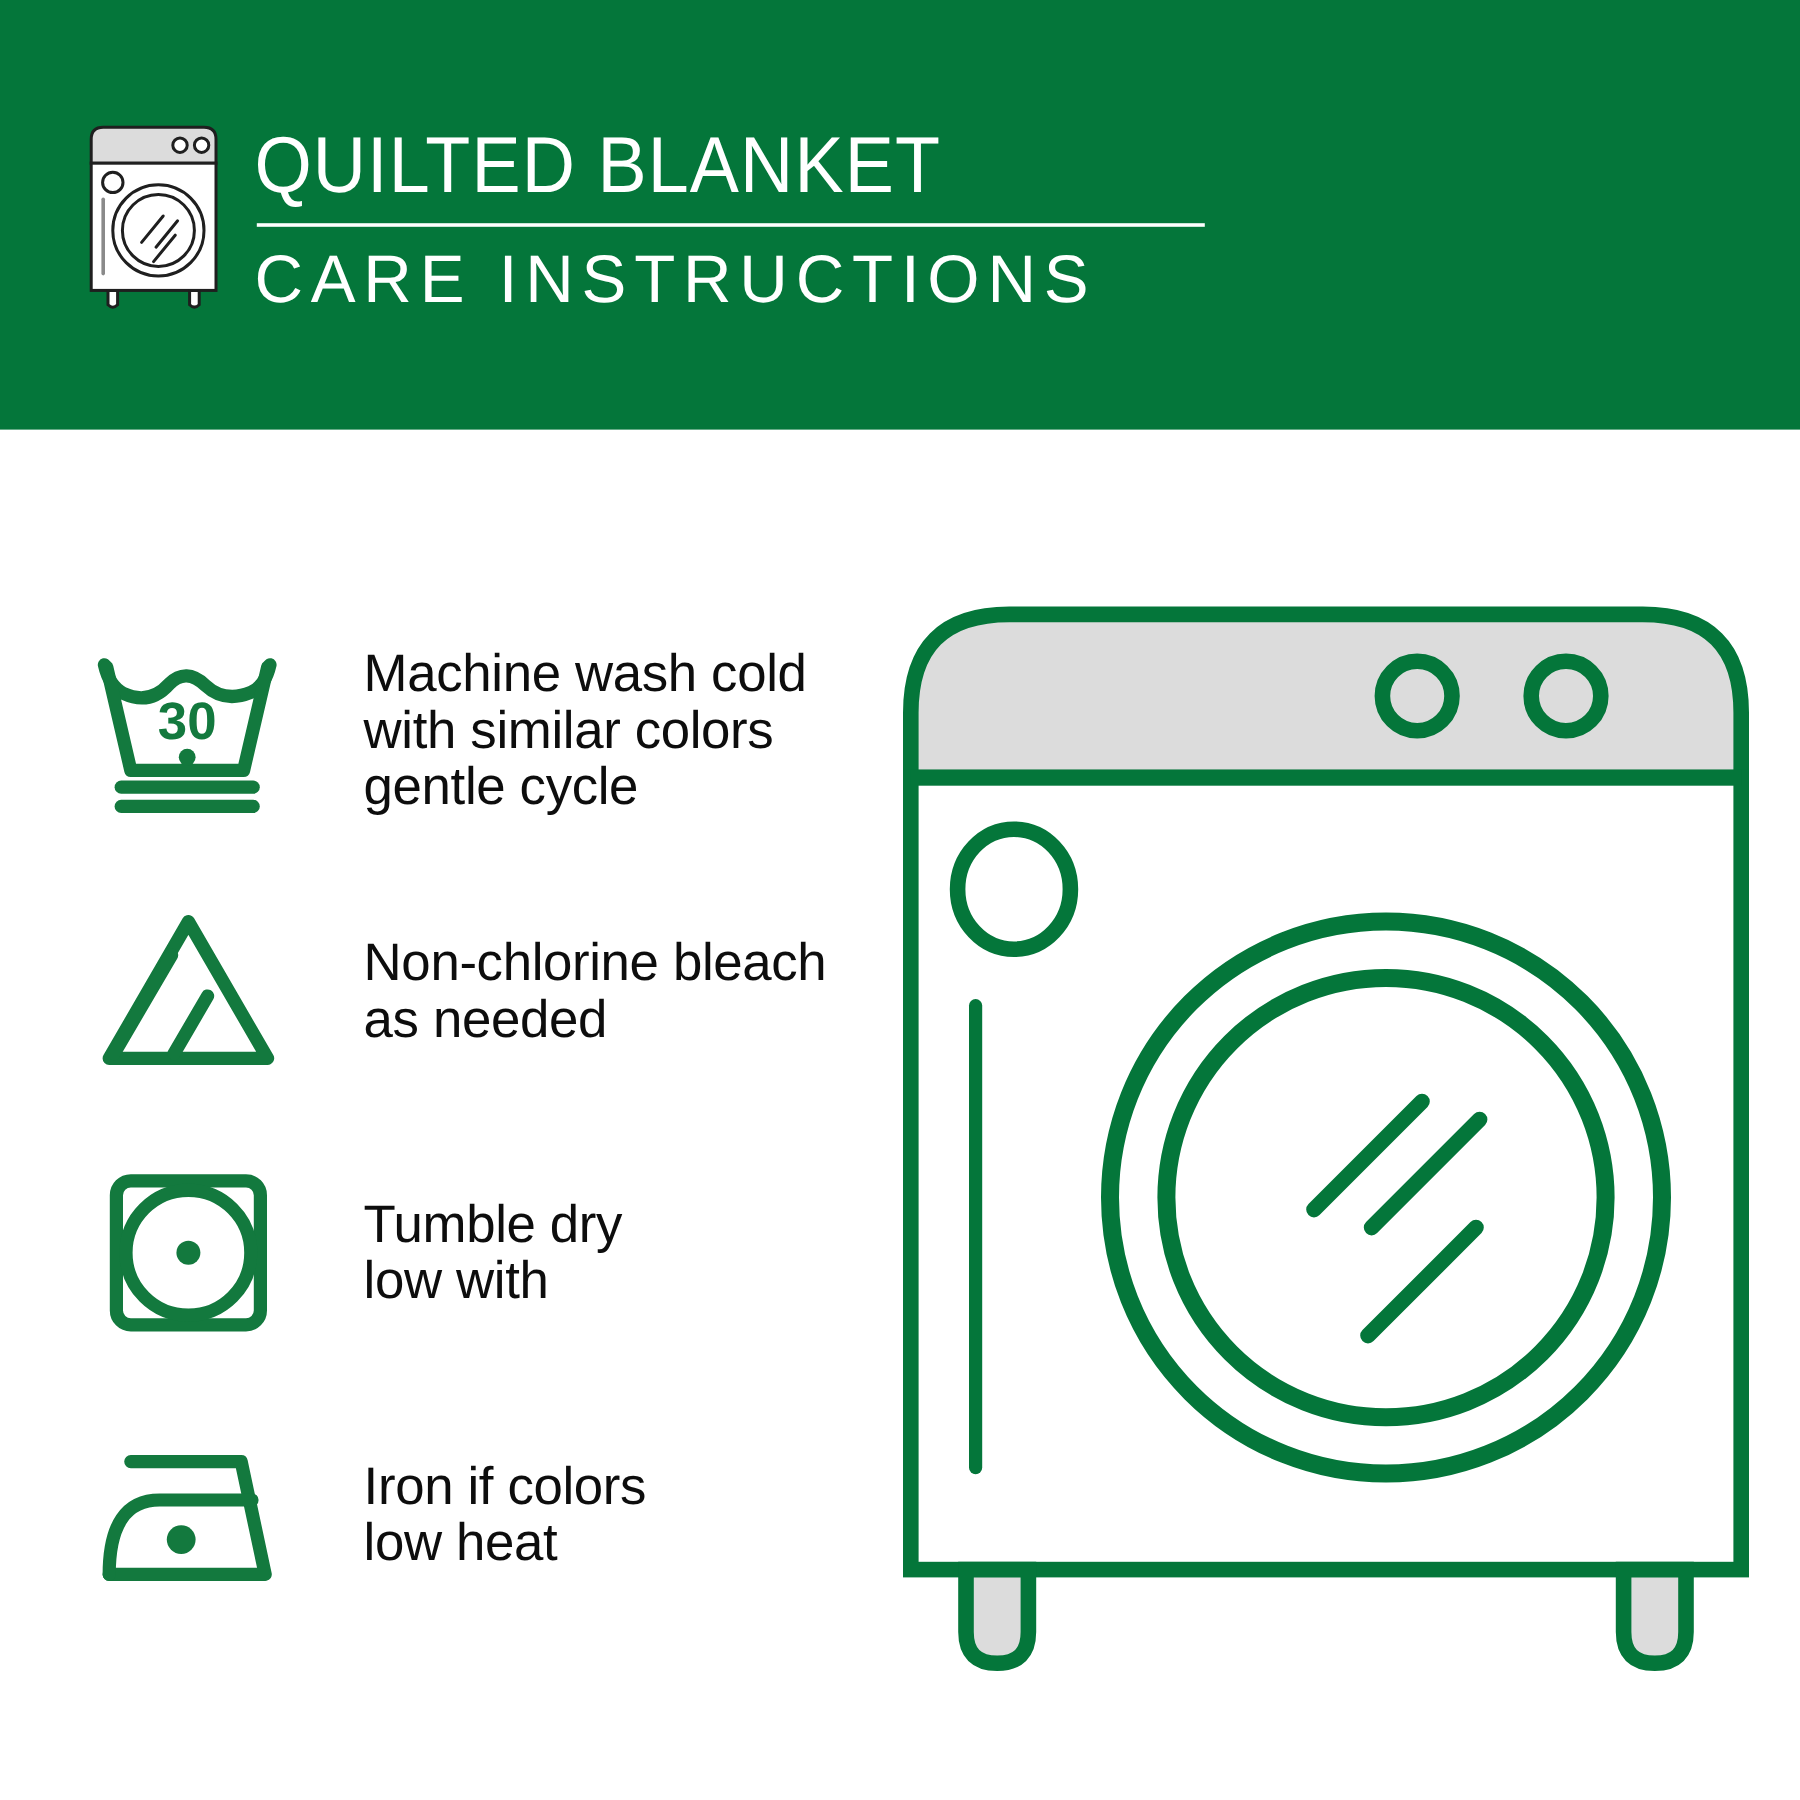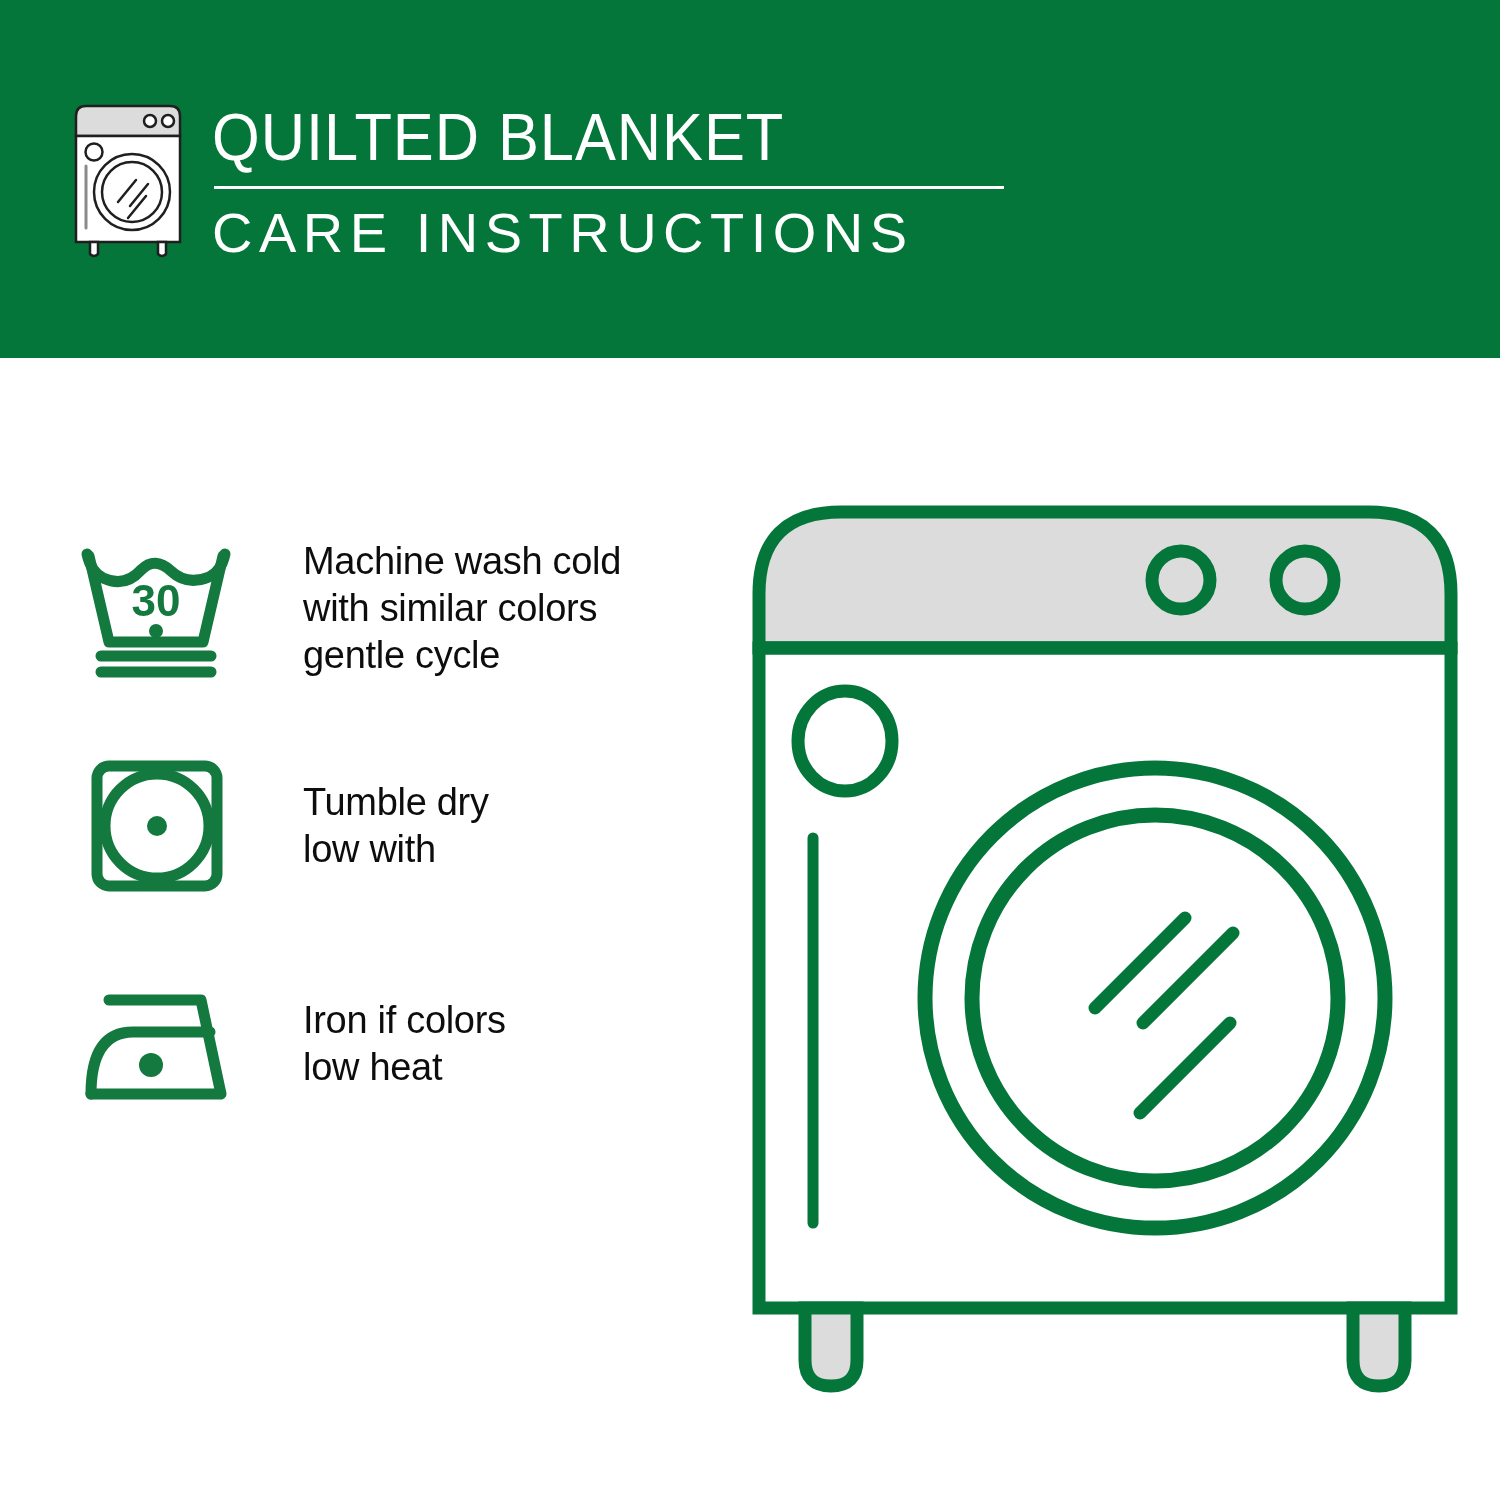--- a/index.html
+++ b/index.html
@@ -85,21 +85,21 @@
     flex: 0 0 auto;
     display: flex;
     align-items: center;
     justify-content: center;
   }
   .care-icon svg { display:block; }
   .care-text {
     margin-left: 58px;
     color: #0d0d0d;
     font-family: "Liberation Sans", sans-serif;
-    font-size: 38px;
+    font-size: 44px;
     line-height: 47px;
     font-weight: 400;
     letter-spacing: -0.3px;
     white-space: pre-line;
   }
 
   
   .machine-wrap {
     position: absolute;
     left: 745px; top: 140px;
@@ -168,20 +168,33 @@
             </g>
             <text x="83" y="78" text-anchor="middle" font-family="Liberation Sans, sans-serif" font-size="44" font-weight="bold" fill="#13793E">30</text>
             <circle cx="83" cy="93" r="7" fill="#13793E"></circle>
           </svg>
         </div>
         <div class="care-text">Machine wash cold
 with similar colors
 gentle cycle</div>
       </div>
 
+      <div class="care-row">
+        <div class="care-icon">
+          <svg width="170" height="140" viewBox="0 0 170 140" xmlns="http://www.w3.org/2000/svg">
+            <g fill="none" stroke="#13793E" stroke-width="11" stroke-linejoin="round" stroke-linecap="round">
+              <path d="M84 12 L150 126 L18 126 Z"></path>
+              <path d="M70 40 L22 122"></path>
+              <path d="M100 74 L72 122"></path>
+            </g>
+          </svg>
+        </div>
+        <div class="care-text">Non-chlorine bleach
+as needed</div>
+      </div>
 
       <div class="care-row">
         <div class="care-icon">
           <svg width="170" height="140" viewBox="0 0 170 140" xmlns="http://www.w3.org/2000/svg">
             <rect x="24" y="10" width="120" height="120" rx="12" ry="12" fill="none" stroke="#13793E" stroke-width="11"></rect>
             <circle cx="84" cy="70" r="52" fill="none" stroke="#13793E" stroke-width="11"></circle>
             <circle cx="84" cy="70" r="10" fill="#13793E"></circle>
           </svg>
         </div>
         <div class="care-text">Tumble dry

